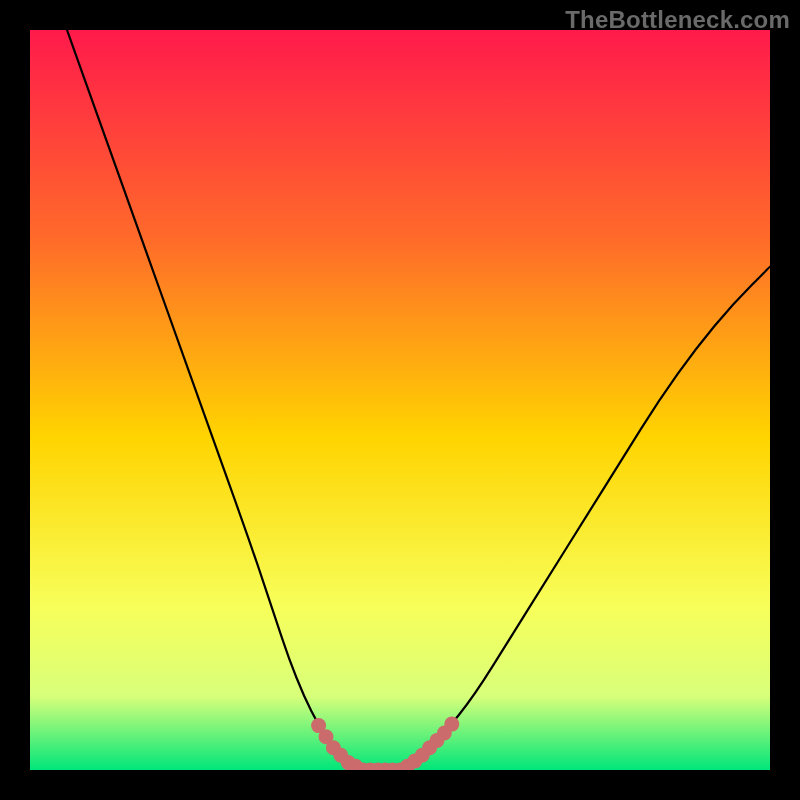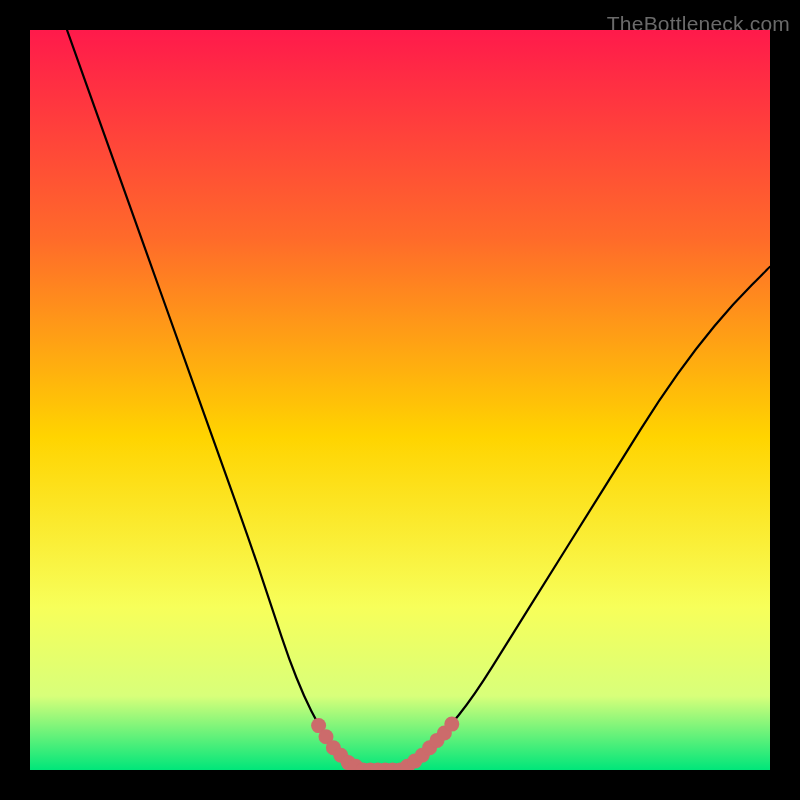--- a/index.html
+++ b/index.html
@@ -13,25 +13,25 @@
   }
   .plot-area {
     position: absolute;
     left: 30px;
     top: 30px;
     width: 740px;
     height: 740px;
   }
   .watermark {
     position: absolute;
-    top: 12px;
+    top: 6px;
     right: 10px;
     color: #6a6a6a;
-    font-size: 21px;
-    font-weight: 400;
+    font-size: 24px;
+    font-weight: 700;
     letter-spacing: 0.2px;
   }
   svg {
     display: block;
   }
 </style>
 </head>
 <body>
 
 <div class="watermark">TheBottleneck.com</div>

